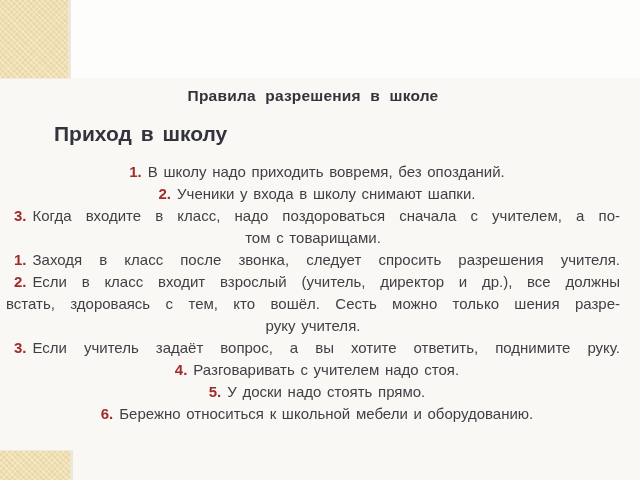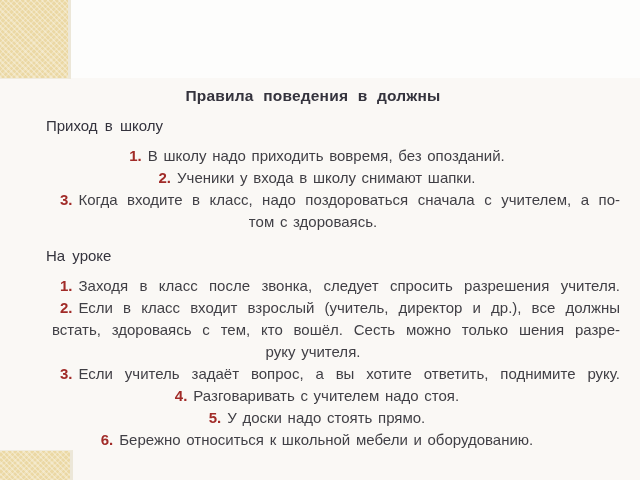--- a/index.html
+++ b/index.html
@@ -28,52 +28,51 @@
   }
   .corner.tl{left:0;top:0;width:68px;height:78px;border-right:3px solid #ece7d8;border-bottom:1px solid #f0ebdd;}
   .corner.bl{left:0;bottom:0;width:70px;height:29px;border-top:1px solid #f0ebdd;border-right:3px solid #ece7d8;}
 
   .title{
     margin:0;font-size:15.5px;font-weight:bold;line-height:22px;
     text-align:center;color:var(--head,#34333d);
     word-spacing:5px;letter-spacing:.2px;
   }
   h2{
-    margin:8px;font-size:15px;font-weight:normal;line-height:22px;
+    margin:16px;font-size:21px;font-weight:bold;line-height:22px;
     padding-left:32px;color:var(--head,#34333d);word-spacing:3px;
   }
   section.sec-lesson h2{margin-top:12px;}
 
   .rules{margin:0;padding:0;}
   .line{
     font-size:15px;line-height:22px;word-spacing:1.5px;text-align:center;
   }
   .line.first{padding-left:8px;}
-  .line.jfull{text-align:justify;text-align-last:justify;margin-left:46px;}
+  .line.jfull{text-align:justify;text-align-last:justify;}
   .num{font-weight:bold;color:var(--num,#a12b28);margin-right:6px;}
 </style>
 </head>
 <body>
 
 <div class="slide">
   <div class="page">
-    <h1 class="title">Правила поведения в должны</h1>
+    <h1 class="title">Правила разрешения в школе</h1>
 
     <section class="sec-arrival">
       <h2>Приход в школу</h2>
       <div class="rules">
           <div class="line first"><span class="num">1.</span>В школу надо приходить вовремя, без опозданий.</div>
           <div class="line first"><span class="num">2.</span>Ученики у входа в школу снимают шапки.</div>
           <div class="line first jfull"><span class="num">3.</span>Когда входите в класс, надо поздороваться сначала с учителем, а по-</div>
-          <div class="line">том с здороваясь.</div>
+          <div class="line">том с товарищами.</div>
         </div>
     </section>
 
     <section class="sec-lesson">
-      <h2>На уроке</h2>
       <div class="rules">
           <div class="line first jfull"><span class="num">1.</span>Заходя в класс после звонка, следует спросить разрешения учителя.</div>
           <div class="line first jfull"><span class="num">2.</span>Если в класс входит взрослый (учитель, директор и др.), все должны</div>
           <div class="line jfull">встать, здороваясь с тем, кто вошёл. Сесть можно только шения разре-</div>
           <div class="line">руку учителя.</div>
           <div class="line first jfull"><span class="num">3.</span>Если учитель задаёт вопрос, а вы хотите ответить, поднимите руку.</div>
           <div class="line first"><span class="num">4.</span>Разговаривать с учителем надо стоя.</div>
           <div class="line first"><span class="num">5.</span>У доски надо стоять прямо.</div>
           <div class="line first"><span class="num">6.</span>Бережно относиться к школьной мебели и оборудованию.</div>
         </div>

